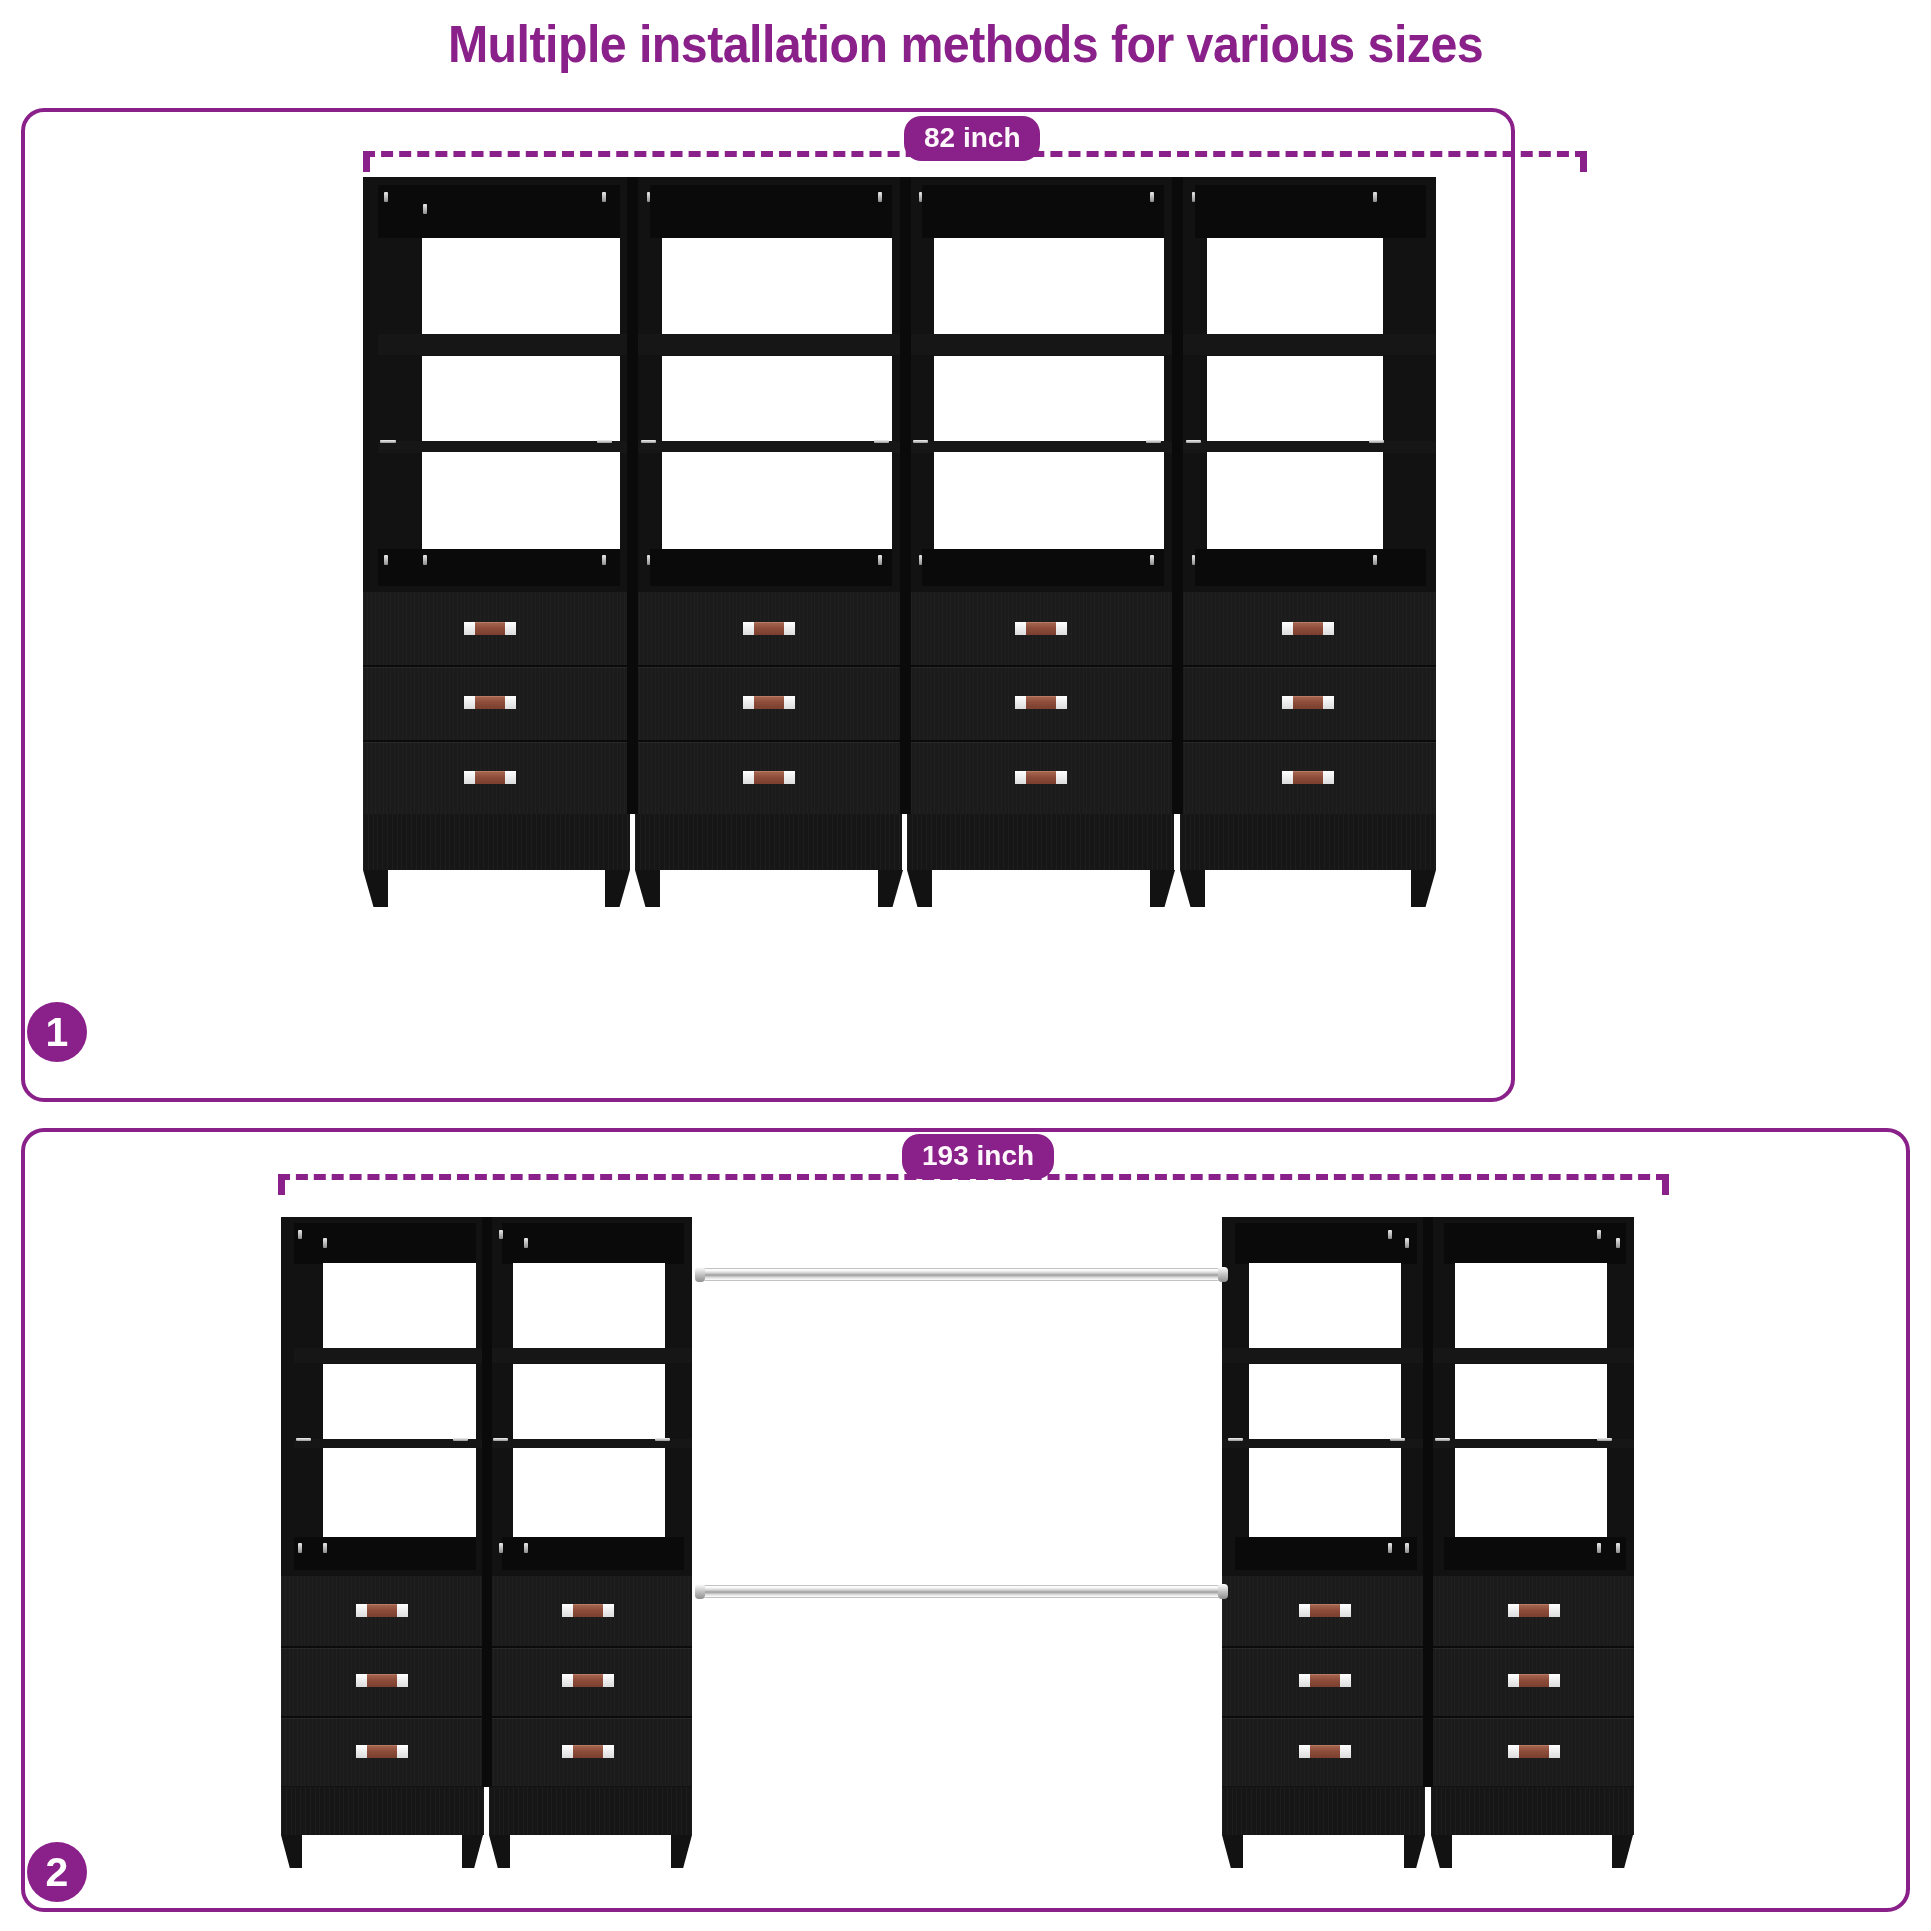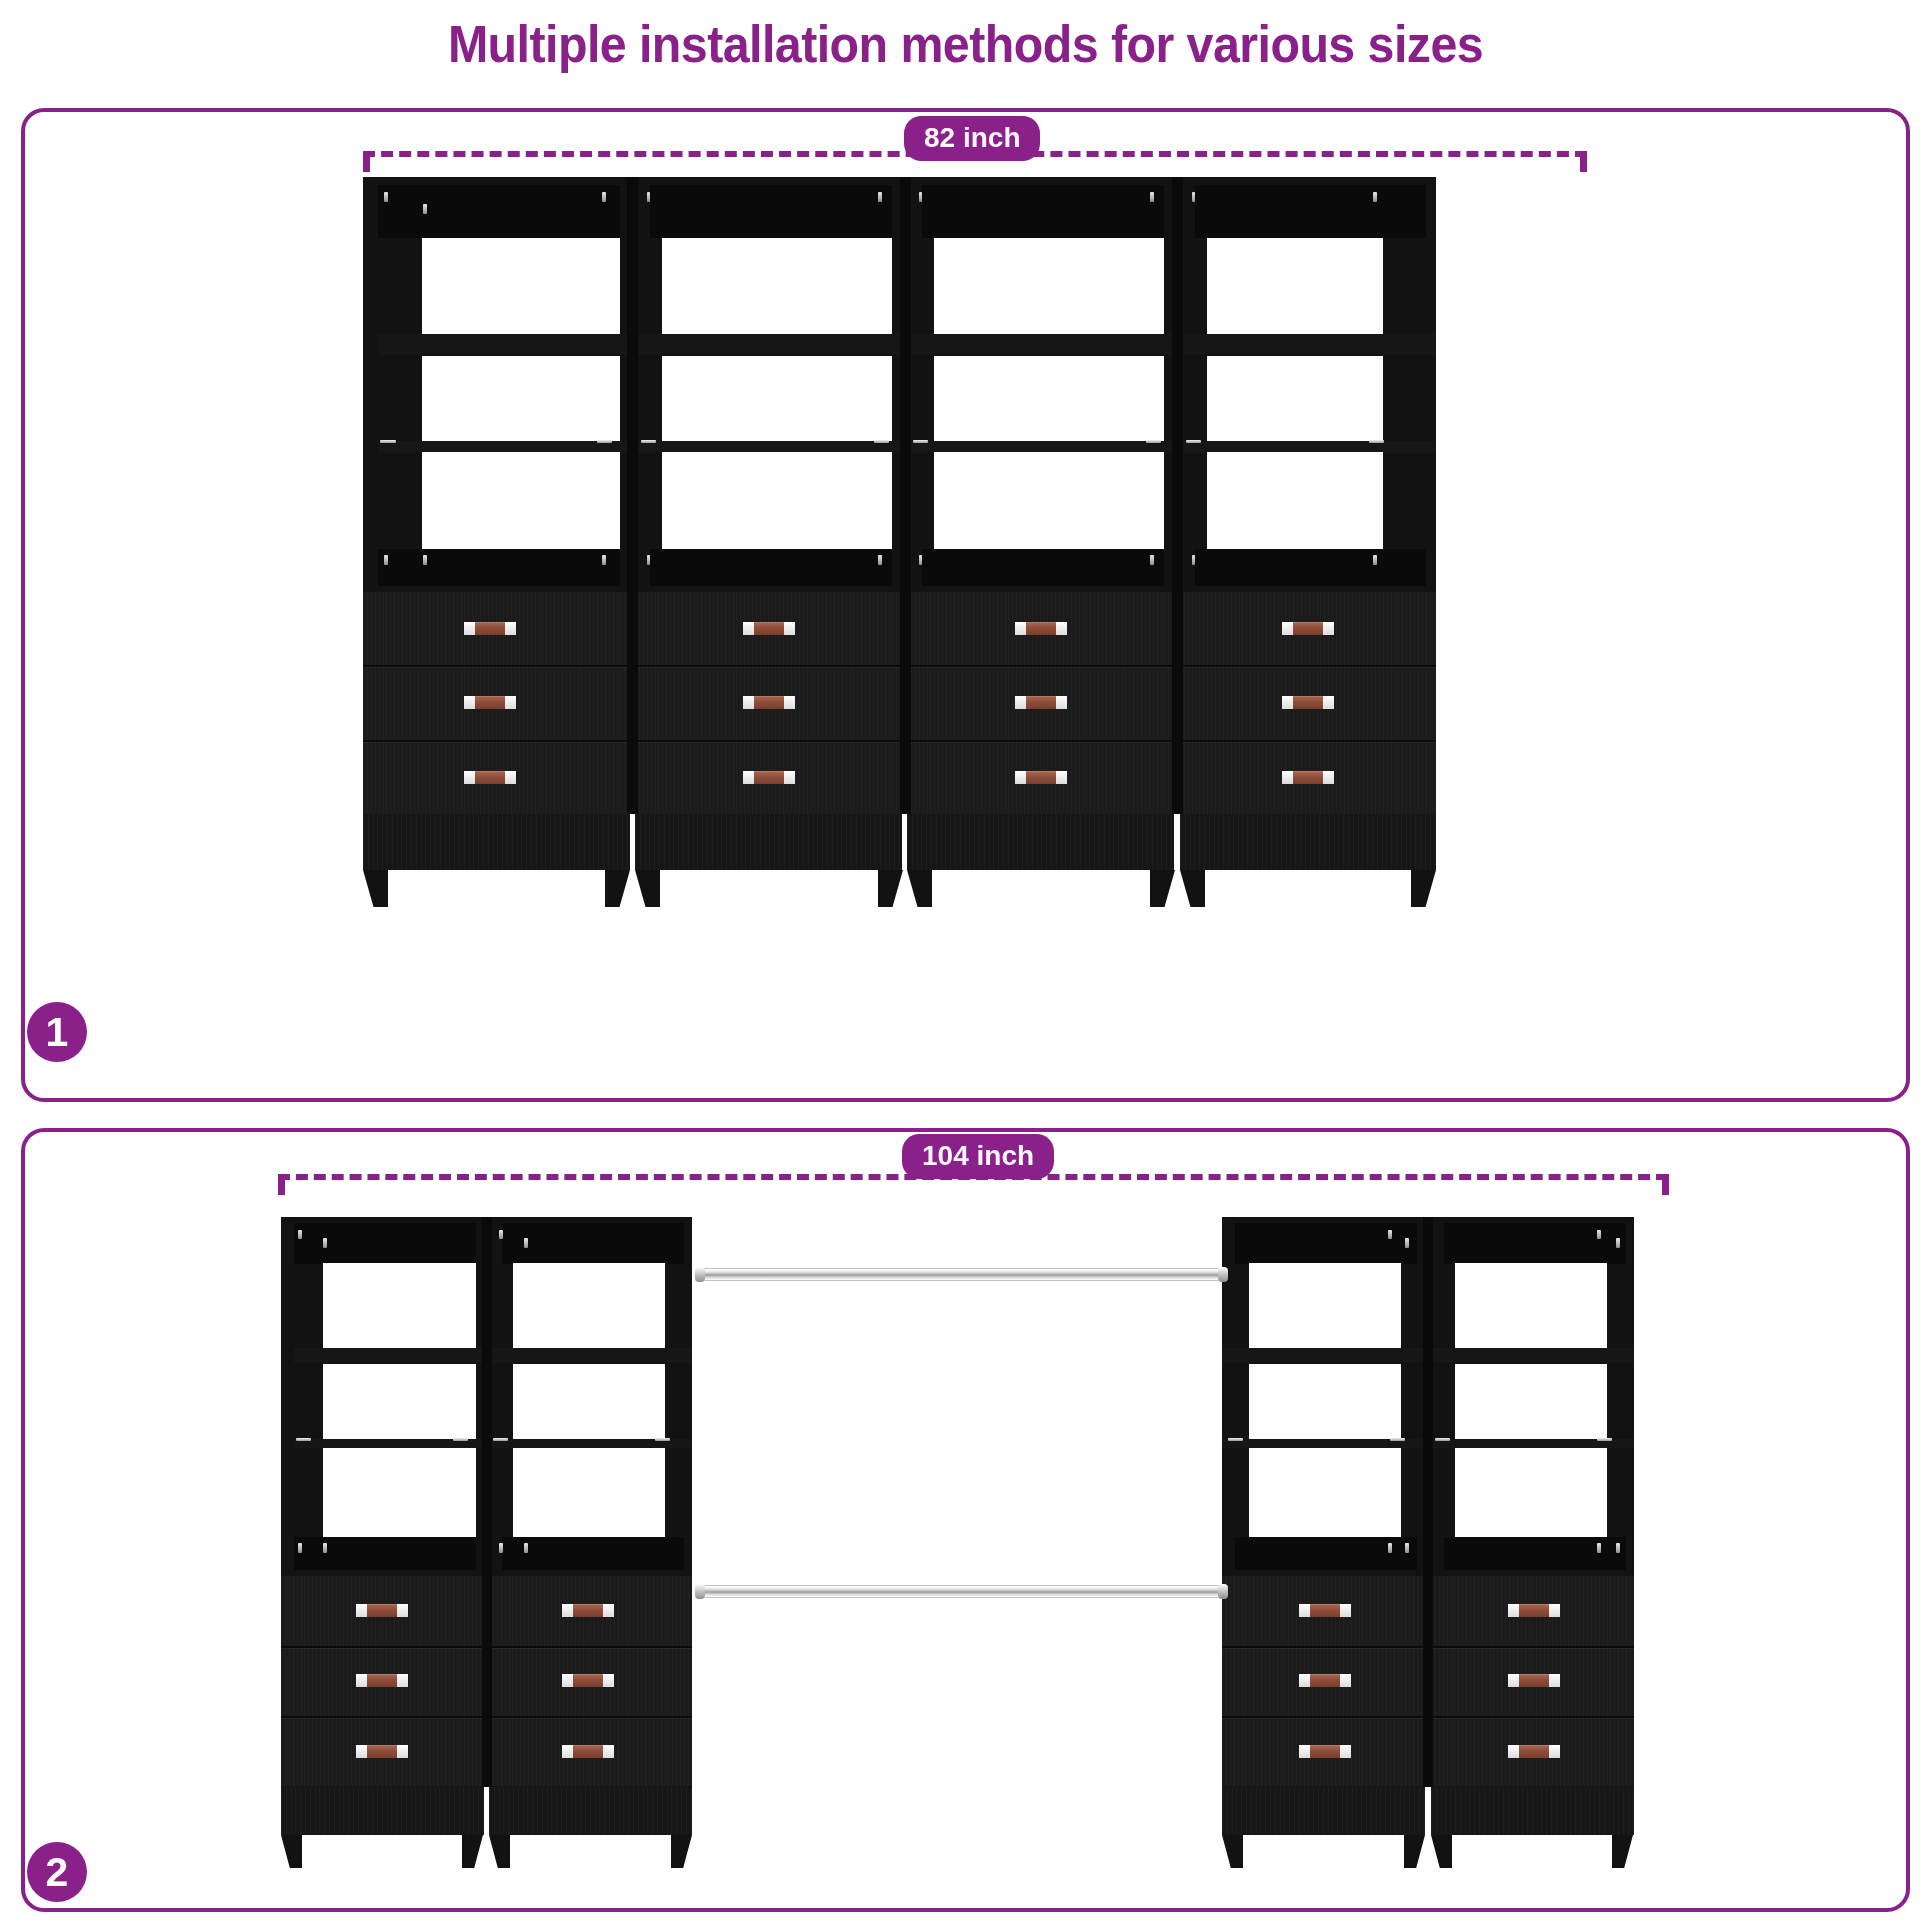--- a/index.html
+++ b/index.html
@@ -30,21 +30,21 @@
   }
 
   
   .panel {
     position: absolute;
     border: 4.8px solid #8a2089;
     border-radius: 23px;
     box-sizing: border-box;
     background: #fff;
   }
-  #panel-1 { left: 21px; top: 108px; width: 1889px; height: 994px; }
+  #panel-1 { left: 21px; top: 108px; width: 1494px; height: 994px; }
   #panel-2 { left: 21px; top: 1128px; width: 1889px; height: 784px; }
 
   
   .step-badge {
     position: absolute;
     width: 60px; height: 60px;
     border-radius: 50%;
     background: #8a2089;
     color: #fff;
     display: flex; align-items: center; justify-content: center;
@@ -368,21 +368,21 @@
       <div class="divider" style="left:602px; top:65px; width:10.6px; height:637px;"></div>
       <div class="divider" style="left:875px; top:65px; width:10.6px; height:637px;"></div>
       <div class="divider" style="left:1147px; top:65px; width:10.6px; height:637px;"></div>
     </div>
   </div>
 
   <div class="step-badge" id="badge-1">1</div>
 
   <div class="panel" id="panel-2">
 
-    <div class="dim-badge" style="left:877px; top:1.9px;">104 inch</div>
+    <div class="dim-badge" style="left:877px; top:1.9px;">193 inch</div>
 
     <div class="dim-line" style="left:253px; top:42px; width:1390px;"></div>
     <div class="dim-tick" style="left:253px; top:42px; height:21px;"></div>
     <div class="dim-tick" style="left:1637px; top:42px; height:21px;"></div>
 
     <div class="scene" style="left:0; top:0; width:1879px; height:772px;">
 
       <div class="tower" style="left:256px; top:85px; width:203px; height:570px;">
         <div class="recess" style="left:12.6px; top:5.8px; right:7.7px; height:41px;"></div>
         <div class="bay" style="left:42px; top:46px; right:7.7px; height:85px;"></div>

